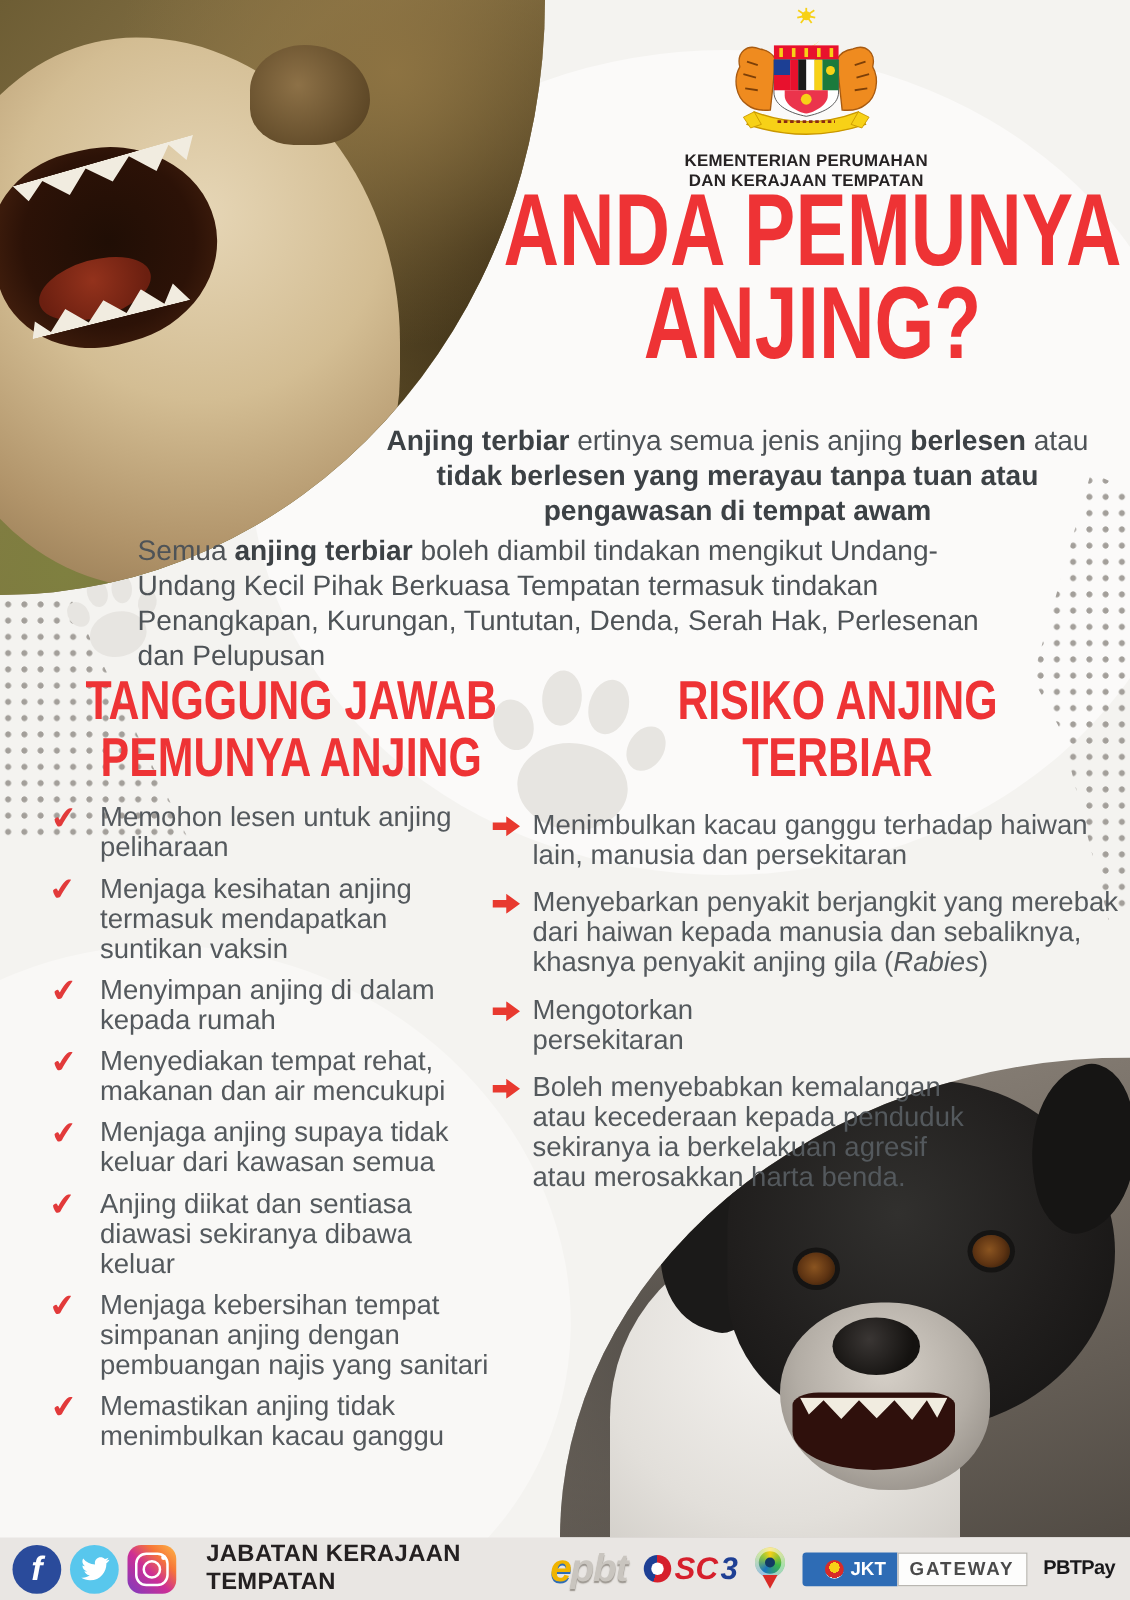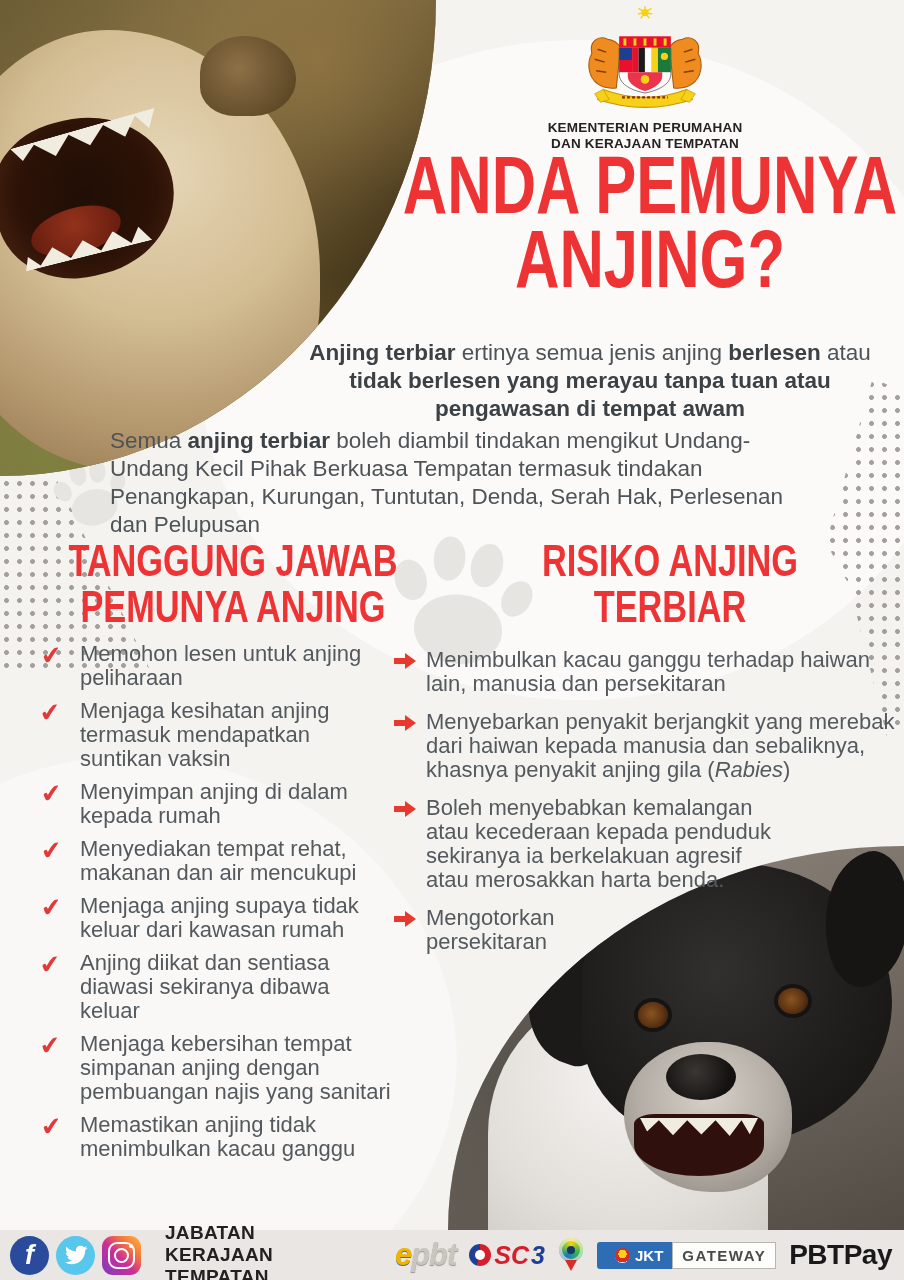--- a/index.html
+++ b/index.html
@@ -143,21 +143,21 @@
   .pin-head::after{content:"";position:absolute;inset:8px;border-radius:50%;background:#123a63;}
   .pin-tip{position:absolute;top:22px;left:7px;width:0;height:0;
     border-left:6px solid transparent;border-right:6px solid transparent;border-top:11px solid #d92b27;}
   .jkt-badge{display:flex;align-items:stretch;}
   .jkt-left{background:#2e6cb5;color:#fff;font-weight:700;font-size:15px;
     display:flex;align-items:center;gap:5px;padding:5px 9px 5px 18px;border-radius:3px 0 0 3px;}
   .jkt-crest{width:15px;height:15px;border-radius:50%;
     background:radial-gradient(circle at 50% 40%,#f7d117 35%,#d92b27 36% 70%,#f5f0e6 71%);}
   .jkt-right{background:#fdfdfc;border:1px solid #b9b6b1;color:#4a4a4a;font-weight:700;
     font-size:15px;letter-spacing:1.5px;display:flex;align-items:center;padding:4px 9px;}
-  .pbtpay{font-weight:700;font-size:28px;letter-spacing:-.5px;color:#19191b;}
+  .pbtpay{font-weight:700;font-size:16px;letter-spacing:-.5px;color:#19191b;}
 </style>
 </head>
 <body>
 
 <div class="poster">
 
   <div class="bg-blob blob1"></div>
   <div class="bg-blob blob2"></div>
 
   <div class="dots dots-left"></div>
@@ -299,21 +299,21 @@
     <div class="item">
       <span class="check">✔</span>
       <span class="itext">Menyimpan anjing di dalam kepada rumah</span>
       </div>
     <div class="item">
       <span class="check">✔</span>
       <span class="itext">Menyediakan tempat rehat, makanan dan air mencukupi</span>
       </div>
     <div class="item">
       <span class="check">✔</span>
-      <span class="itext">Menjaga anjing supaya tidak keluar dari kawasan rumah</span>
+      <span class="itext">Menjaga anjing supaya tidak keluar dari kawasan semua</span>
       </div>
     <div class="item">
       <span class="check">✔</span>
       <span class="itext">Anjing diikat dan sentiasa diawasi sekiranya dibawa keluar</span>
       </div>
     <div class="item">
       <span class="check">✔</span>
       <span class="itext">Menjaga kebersihan tempat simpanan  anjing dengan pembuangan najis yang sanitari</span>
       </div>
     <div class="item">
@@ -332,27 +332,27 @@
     <div class="ritem">
       <span class="arrowbox"><svg width="22" height="16" viewBox="0 0 22 16">
             <path d="M0 5h11V0l11 8-11 8v-5H0z" fill="#e8392f"></path>
           </svg></span>
       <span class="itext"><span>Menyebarkan penyakit berjangkit yang merebak dari haiwan kepada manusia dan sebaliknya, khasnya penyakit anjing gila (</span><span class="it">Rabies</span><span>)</span></span>
       </div>
     <div class="ritem">
       <span class="arrowbox"><svg width="22" height="16" viewBox="0 0 22 16">
             <path d="M0 5h11V0l11 8-11 8v-5H0z" fill="#e8392f"></path>
           </svg></span>
-      <span class="itext w350">Boleh menyebabkan kemalangan atau kecederaan kepada penduduk sekiranya ia berkelakuan agresif atau merosakkan harta benda.</span>
+      <span class="itext w205">Mengotorkan persekitaran</span>
       </div>
     <div class="ritem">
       <span class="arrowbox"><svg width="22" height="16" viewBox="0 0 22 16">
             <path d="M0 5h11V0l11 8-11 8v-5H0z" fill="#e8392f"></path>
           </svg></span>
-      <span class="itext w205">Mengotorkan persekitaran</span>
+      <span class="itext w350">Boleh menyebabkan kemalangan atau kecederaan kepada penduduk sekiranya ia berkelakuan agresif atau merosakkan harta benda.</span>
       </div>
   </div>
 
   <div class="footer">
     <div class="social">
       <div class="sicon fb">
           <span>f</span>
         </div>
       <div class="sicon tw">
         <svg width="24" height="24" viewBox="0 0 24 24">

